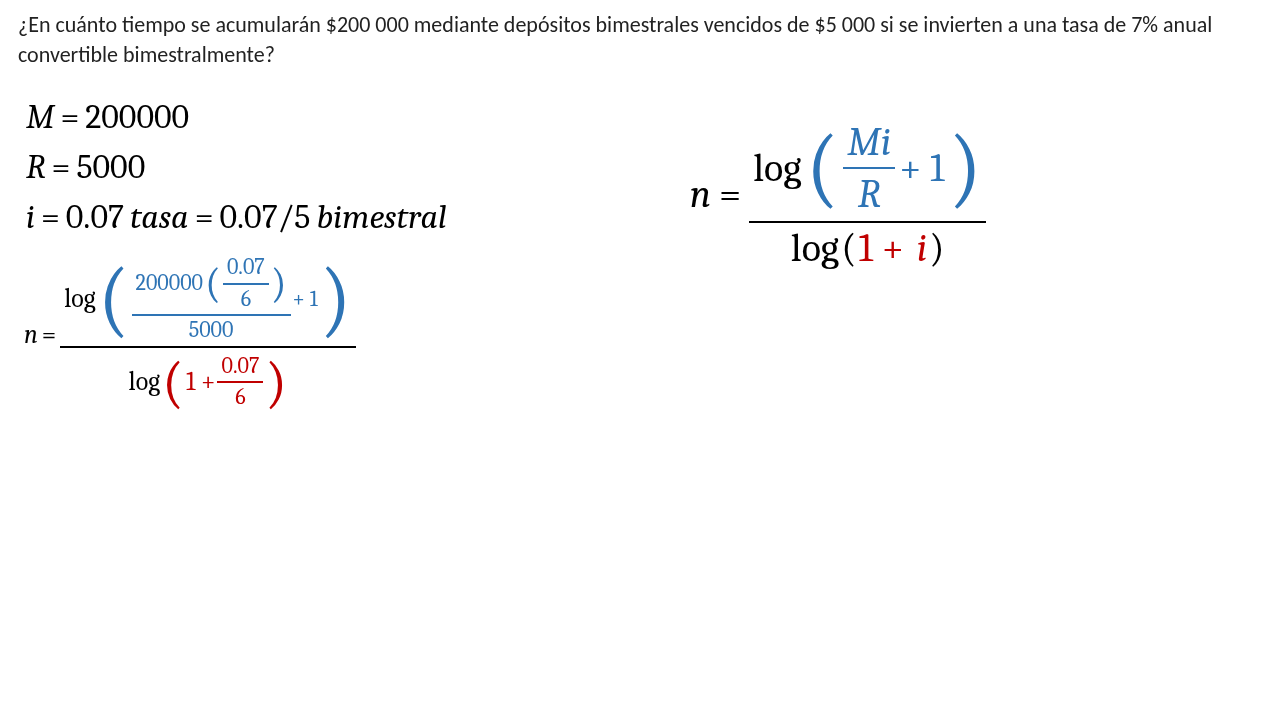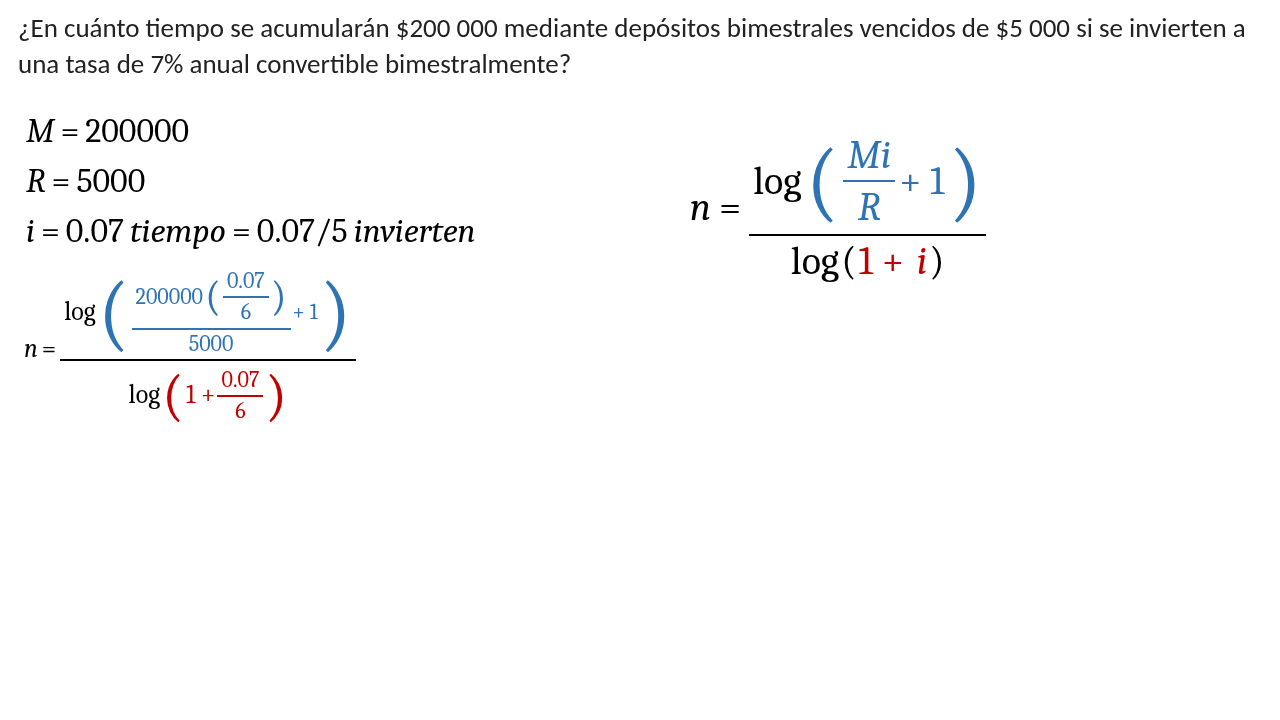--- a/index.html
+++ b/index.html
@@ -9,21 +9,21 @@
     height: 720px;
     background: white;
     font-family: Cambria, Georgia, serif;
     color: #000;
     overflow: hidden;
   }
   .page {
     padding: 10px 18px;
   }
   .question {
-    font-size: 27px;
+    font-size: 22px;
     line-height: 1.35;
     font-family: Calibri, Arial, sans-serif;
     color: #222;
   }
   .content {
     display: flex;
     margin-top: 18px;
   }
   .left {
     flex: 0 0 54%;
@@ -111,24 +111,24 @@
       <div class="eqline">
         <span>R</span>
         <span class="rm">=</span>
         <span class="rm">5000</span>
       </div>
 
       <div class="eqline">
         <span>i</span>
         <span class="rm">=</span>
         <span class="rm">0.07</span>
-        <span>tiempo</span>
+        <span>tasa</span>
         <span class="rm">=</span>
         <span class="rm">0.07/5</span>
-        <span>invierten</span>
+        <span>bimestral</span>
       </div>
 
       <div class="sub-formula">
         <span>n</span>
         <span class="rm">=</span>
         <span class="frac">
           <span class="num" style="display:flex;align-items:center;gap:2px;">
             <span class="logword">log</span>
             <span class="lparen big3 blue">(</span>
             <span class="frac blue">

